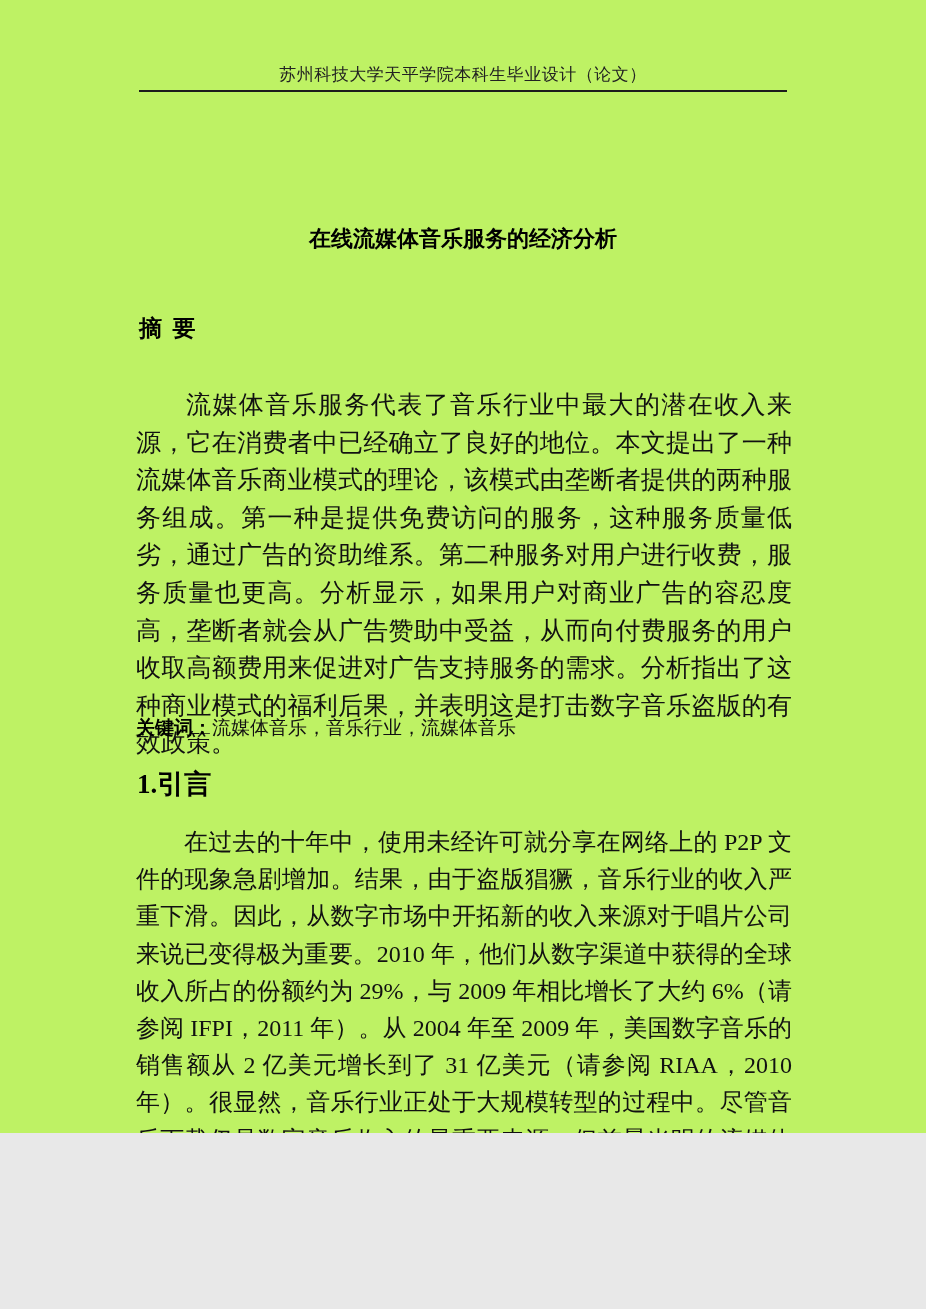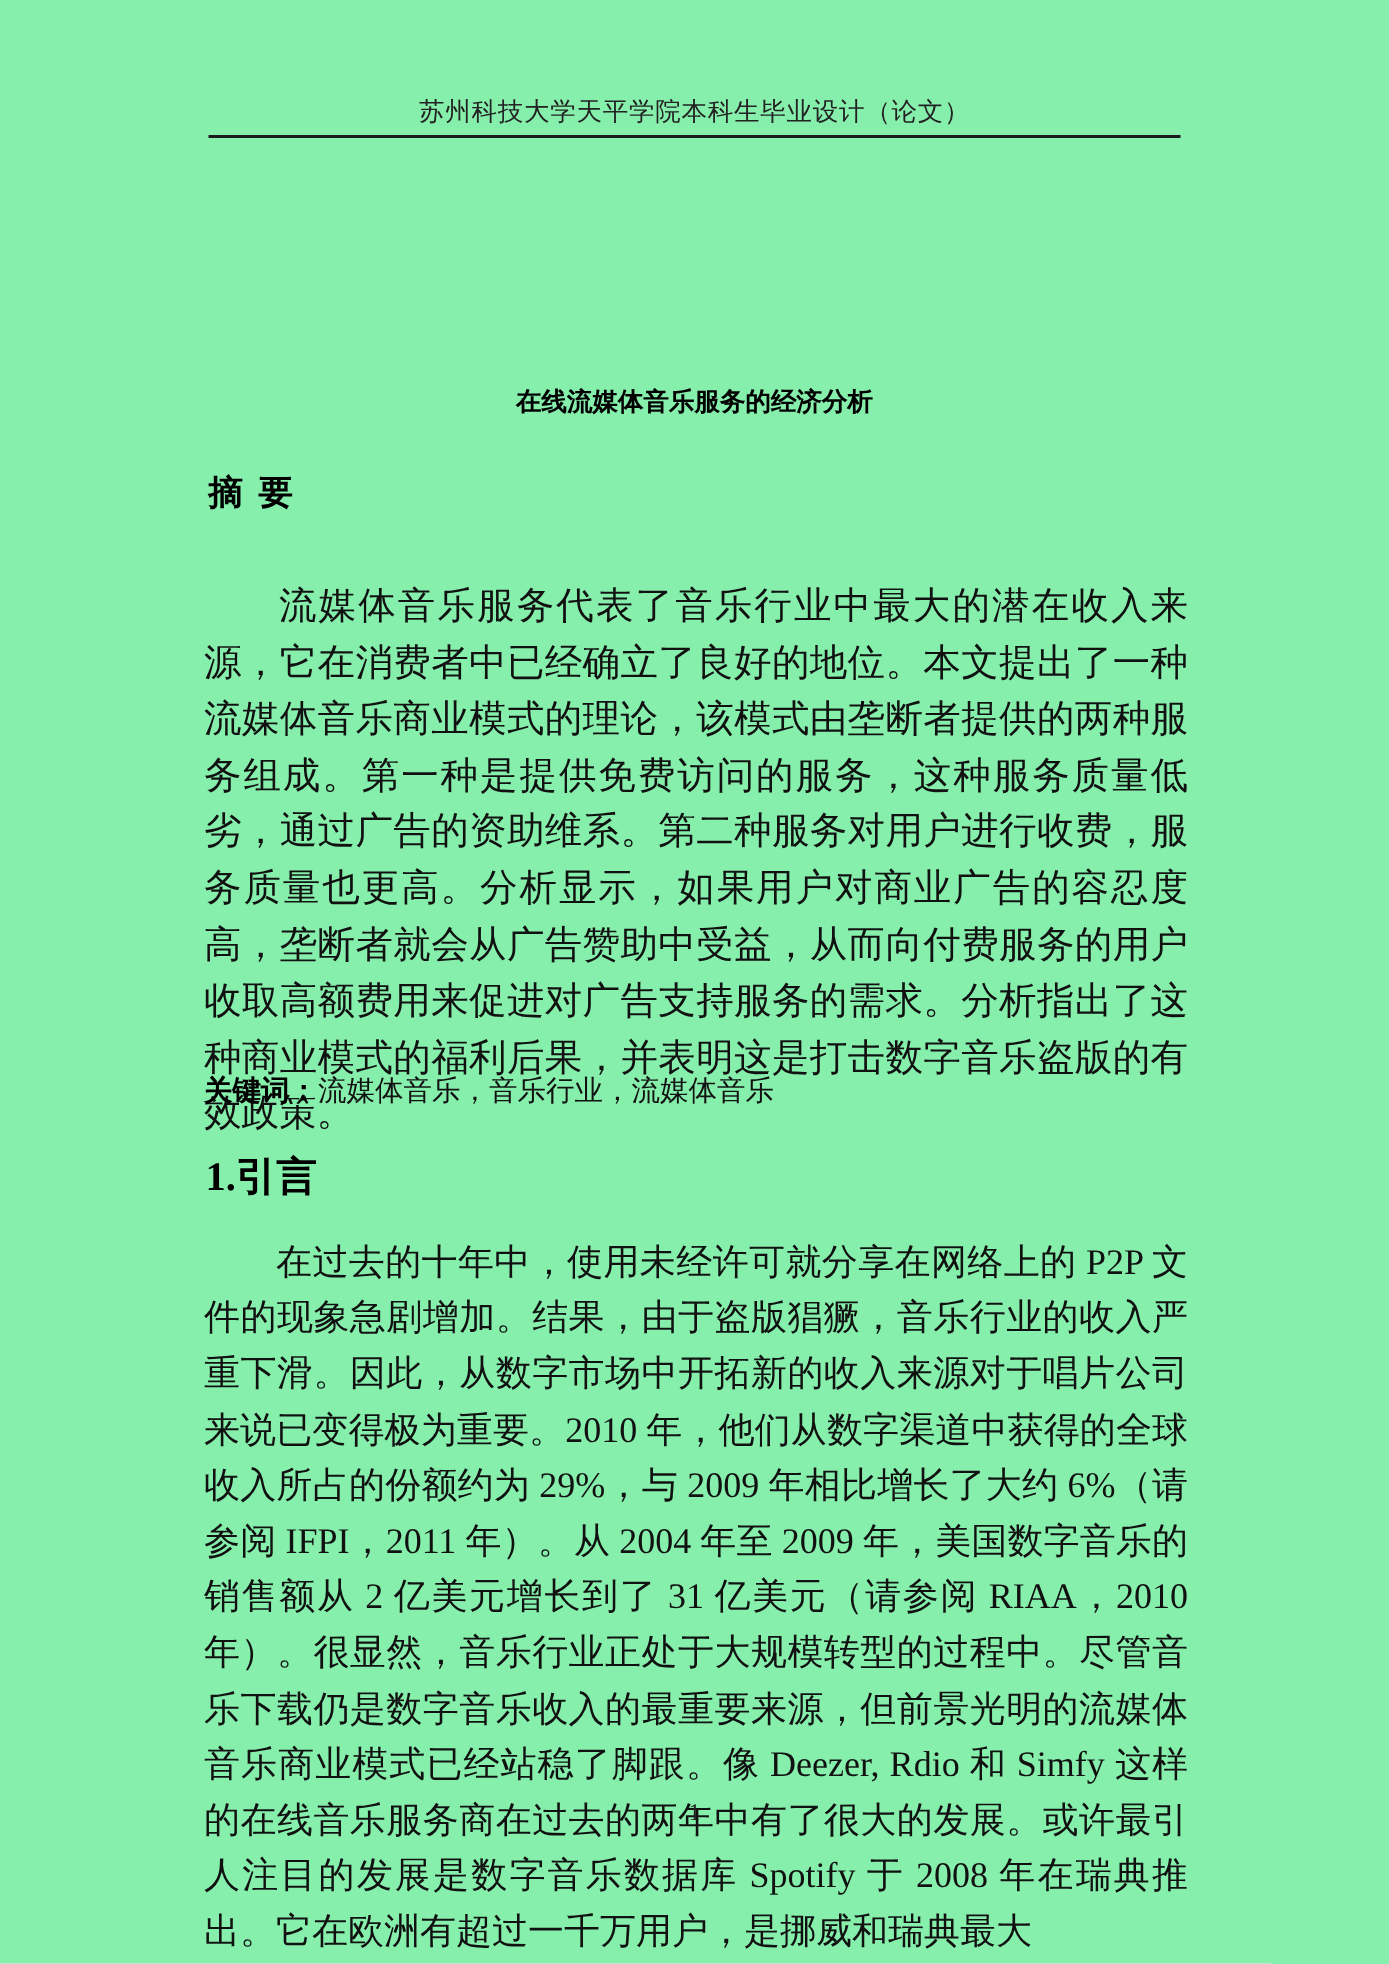--- a/index.html
+++ b/index.html
@@ -4,22 +4,22 @@
 <style>
   * { margin: 0; padding: 0; box-sizing: border-box; }
   html, body { background: #e8e8e8; }
   body {
     width: 926px; height: 1309px;
     font-family: "Liberation Serif", "DejaVu Serif", serif;
     color: #111;
   }
   .page {
     position: relative;
-    width: 926px; height: 1309px;
-    background: #86efac;
+    width: 926px; height: 1133px;
+    background: #bef264;
     overflow: hidden;
   }
   .running-header {
     position: absolute; top: 63px; left: 139px; width: 648px;
     text-align: center;
     font-size: 17px; color: #222;
     letter-spacing: 0.5px;
     font-family: "Liberation Serif", "DejaVu Serif", serif;
   }
   .header-rule {
@@ -29,24 +29,23 @@
   .appendix-title {
     position: absolute; top: 131px; left: 139px; width: 648px;
     text-align: center;
     font-size: 24px; font-weight: bold;
     font-family: "Liberation Sans", "DejaVu Sans", sans-serif;
     color: #000;
   }
   .article-title {
     position: absolute; top: 224px; left: 139px; width: 648px;
     text-align: center;
-    font-size: 17px; font-weight: bold;
+    font-size: 22px; font-weight: bold;
     font-family: "Liberation Sans", "DejaVu Sans", sans-serif;
     color: #000;
-    margin-top: 32px;
   }
   .abstract-heading {
     position: absolute; top: 313px; left: 139px; width: 648px;
     font-size: 23px; font-weight: bold;
     font-family: "Liberation Sans", "DejaVu Sans", sans-serif;
     color: #000;
     word-spacing: 4px;
   }
   .abstract-body {
     position: absolute; top: 386px; left: 136px; width: 656px;

